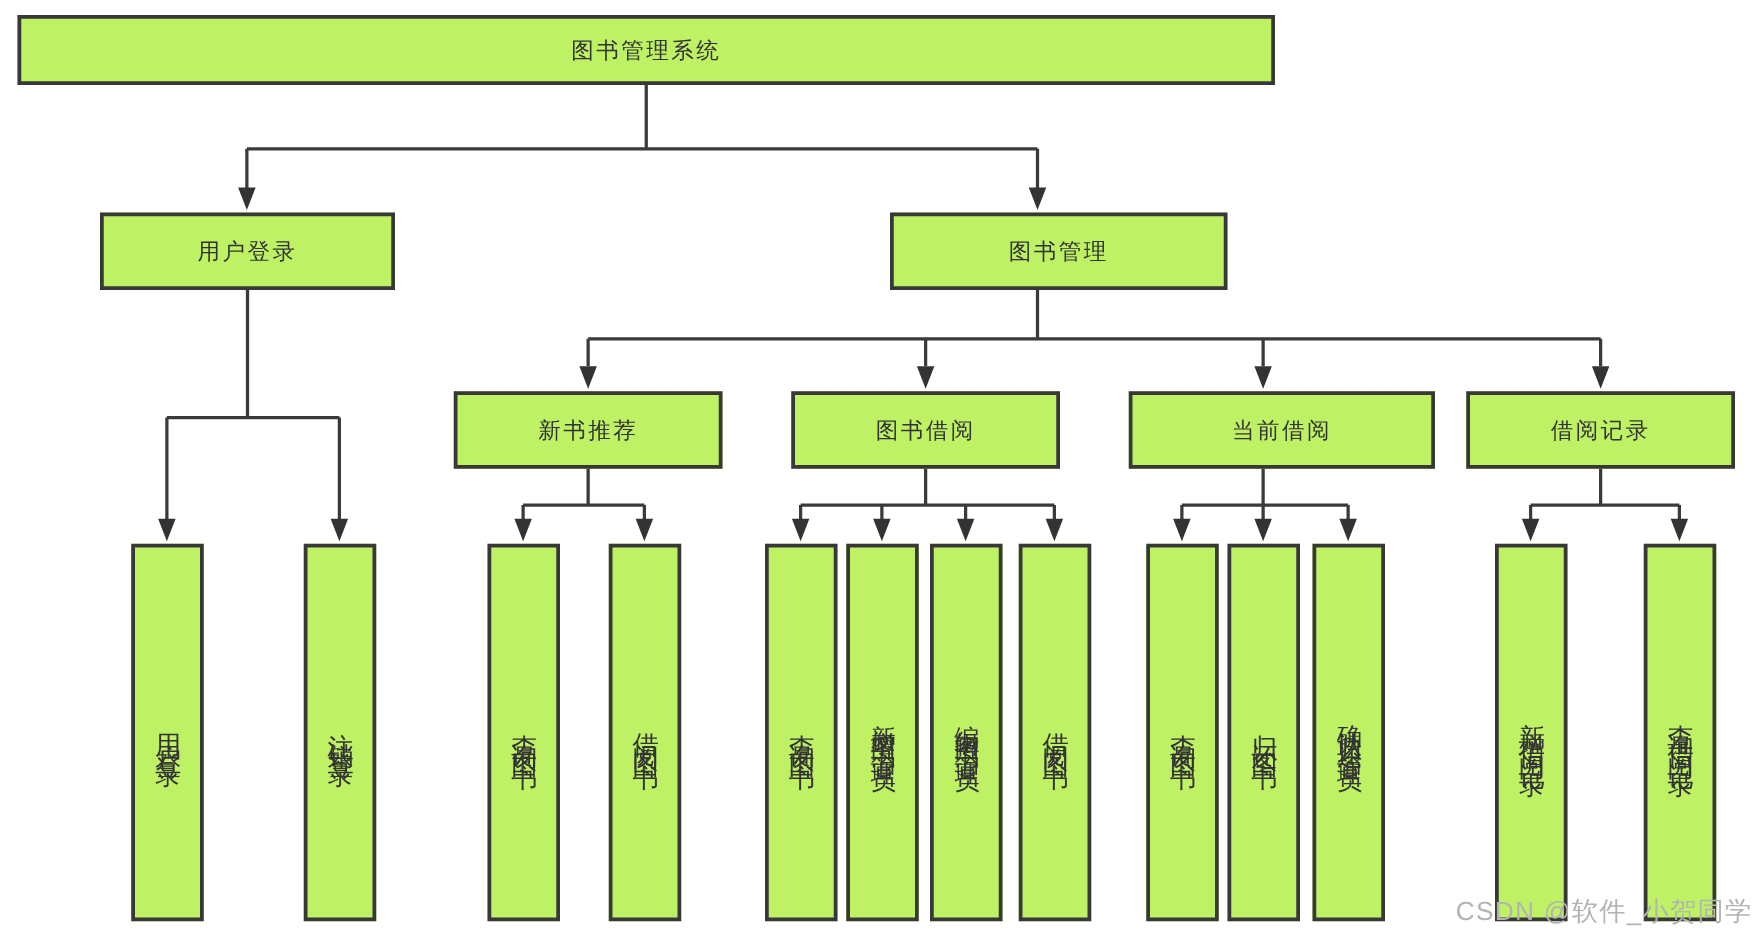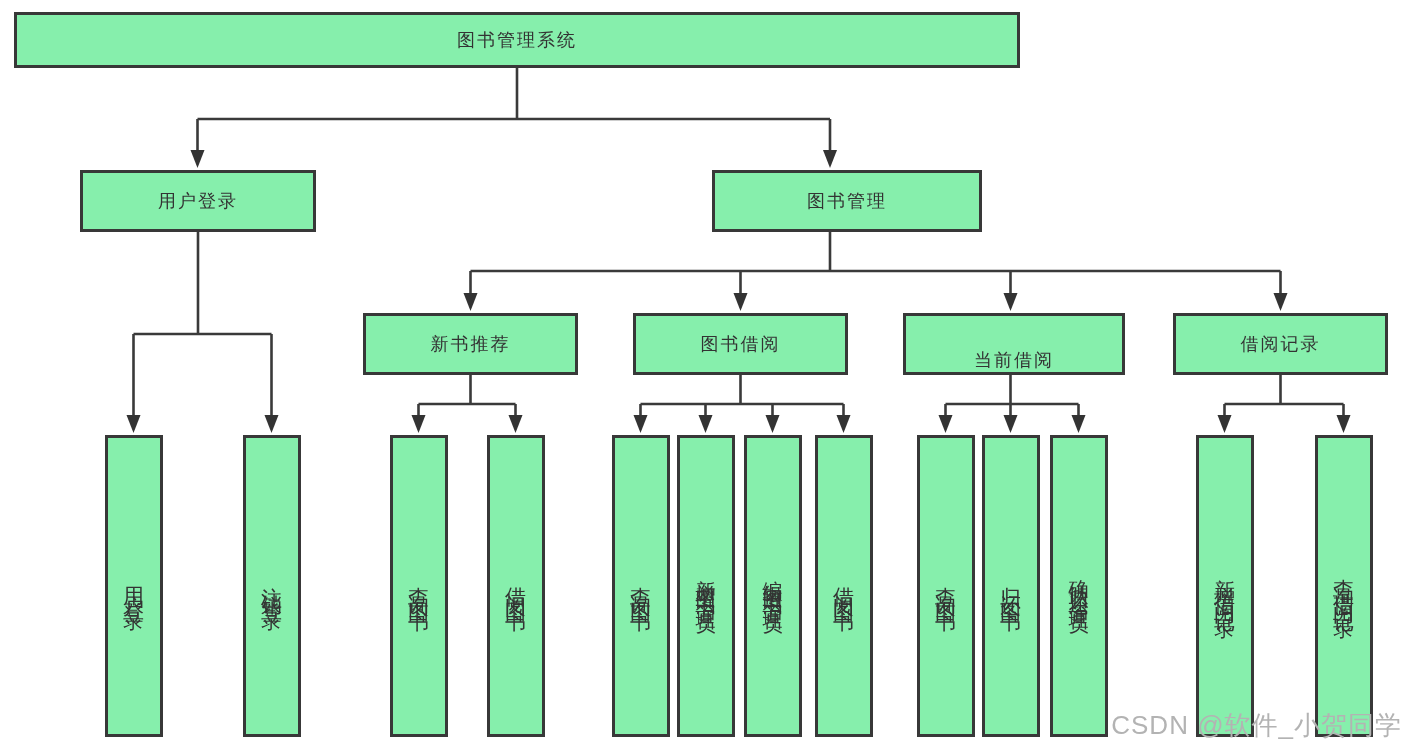--- a/index.html
+++ b/index.html
@@ -5,51 +5,51 @@
   html,body { margin:0; padding:0; background:#ffffff; }
   .canvas {
     position:relative; width:1405px; height:747px; background:#ffffff;
     font-family:"Liberation Sans", sans-serif; overflow:hidden;
   }
   svg.wires { position:absolute; left:0; top:0; width:1405px; height:747px; }
   .ln   { fill:none; stroke:#3a3a3a; stroke-width:2.6; }
   .arw  { fill:#333333; stroke:none; }
 
   .node {
-    position:absolute; box-sizing:border-box; background:#86efac;
+    position:absolute; box-sizing:border-box; background:#bef264;
     border:3px solid #383838; display:flex; align-items:center; justify-content:center;
     color:#333333;
   }
   .hnode { font-size:18px; letter-spacing:2px; }
   .vnode { width:58px; top:435px; height:302px; }
   .vnode .lbl {
     writing-mode:vertical-rl; text-orientation:mixed;
     font-size:21px; letter-spacing:8px; line-height:1;
   }
   .vnode.tight .lbl { letter-spacing:5px; font-size:20px; }
 
   #n-root      { left:14px;  top:12px;  width:1006px; height:56px; }
   #n-userlogin { left:80px;  top:170px; width:236px;  height:62px; }
   #n-bookmgmt  { left:712px; top:170px; width:270px;  height:62px; }
 
   #n-newbook { left:363px;  top:313px; width:215px; height:62px; }
   #n-borrow  { left:633px;  top:313px; width:215px; height:62px; }
-  #n-current { left:903px;  top:313px; width:222px; height:62px;align-items:flex-end; }
+  #n-current { left:903px;  top:313px; width:245px; height:62px; }
   #n-records { left:1173px; top:313px; width:215px; height:62px; }
 
   #n-a1 { left:105px; }  #n-a2 { left:243px; }
   #n-b1 { left:390px; }  #n-b2 { left:487px; }
   #n-c1 { left:612px; }  #n-c2 { left:677px; }
   #n-c3 { left:744px; }  #n-c4 { left:815px; }
   #n-d1 { left:917px; }  #n-d2 { left:982px; }  #n-d3 { left:1050px; }
   #n-e1 { left:1196px; } #n-e2 { left:1315px; }
 
   .watermark {
     position:absolute; right:3px; bottom:4px; z-index:5;
-    color:#b3b3b3; font-size:26px; letter-spacing:1px; white-space:nowrap;
+    color:#b3b3b3; font-size:21px; letter-spacing:1px; white-space:nowrap;
   }
 </style>
 </head>
 <body>
 
 <div class="canvas">
 
   <svg class="wires" viewBox="0 0 1405 747" aria-hidden="true">
     <g>
       <path class="ln" d="M517 65 V119 M197.5 119 H830 M197.5 119 V151 M830 119 V151"></path>

